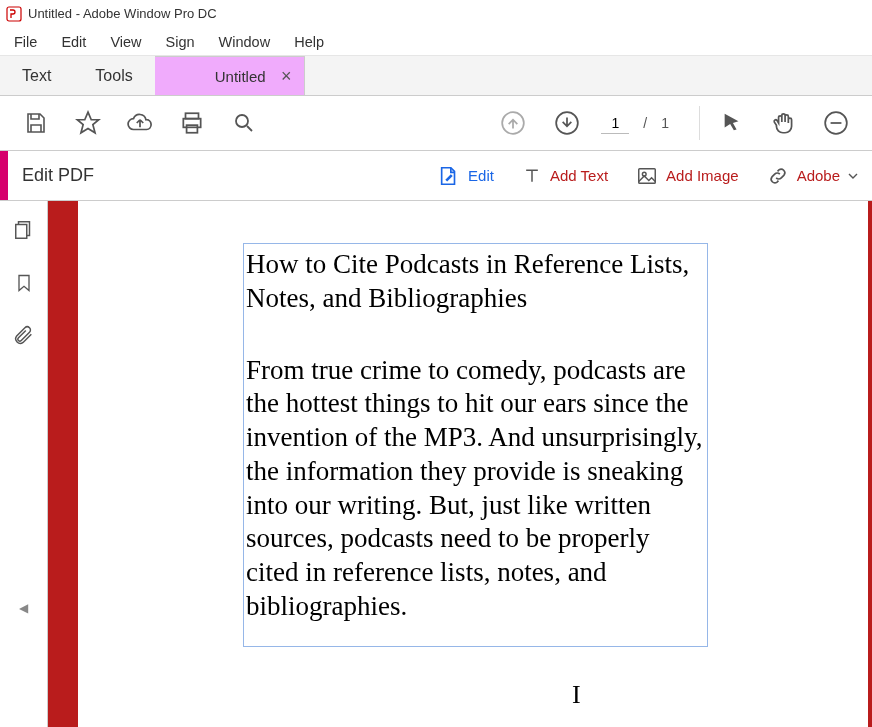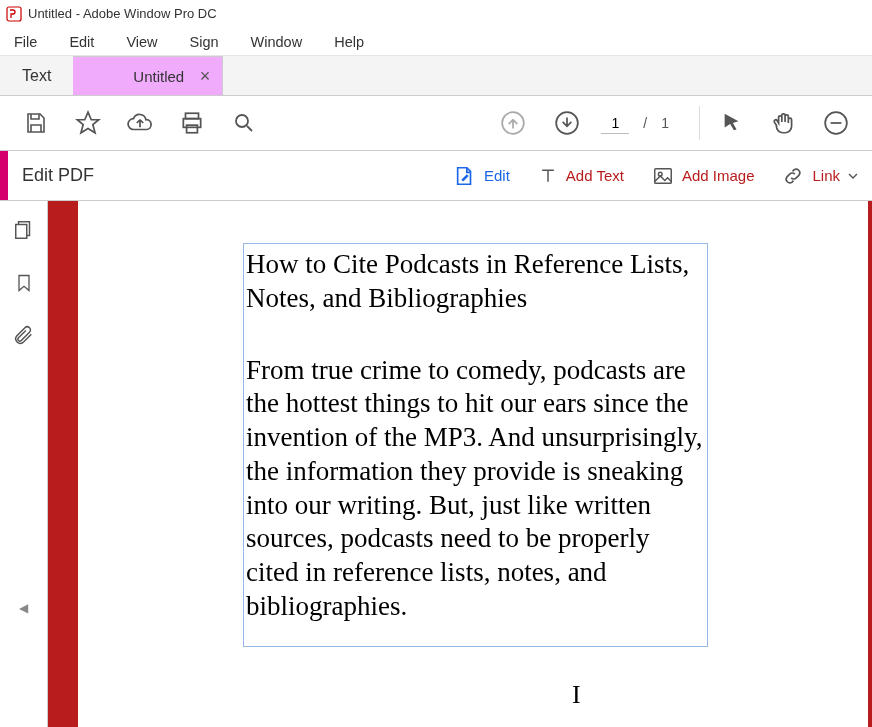--- a/index.html
+++ b/index.html
@@ -1,20 +1,20 @@
 <!DOCTYPE html>
 <html><head>
 <meta charset="utf-8">
 <style>
 * { margin: 0; padding: 0; box-sizing: border-box; }
 body { font-family: "Segoe UI", Arial, sans-serif; font-size: 13px; background: #fff; color: #333; overflow: hidden; width: 872px; height: 727px; }
 .titlebar { height: 28px; display: flex; align-items: center; padding-left: 6px; background: #fff; border-bottom: 1px solid #fff; }
 .titlebar svg { margin-right: 6px; }
 .titlebar-text { font-size: 13px; color: #333; }
-.menubar { height: 28px; display: flex; align-items: center; padding-left: 4px; gap: 12px; background: #fff; border-bottom: 1px solid #e6e6e6; }
+.menubar { height: 28px; display: flex; align-items: center; padding-left: 4px; gap: 4px; background: #fff; border-bottom: 1px solid #e6e6e6; }
 .menubar .mi { padding: 4px 10px; font-size: 14.5px; color: #333; cursor: default; }
 .tabrow { height: 40px; display: flex; align-items: stretch; background: #f4f4f4; border-bottom: 1px solid #ccc; }
 .tabrow .htab { padding: 0 22px; display: flex; align-items: center; font-size: 16px; color: #333; }
 .tabrow .doctab { display: flex; align-items: center; background: #f0abfc; border-top: 1px solid #ccc; border-right: 1px solid #ccc; position: relative; padding: 0 38px 0 60px; }
 .doctab-label { font-size: 15px; }
 .doctab-close { position: absolute; right: 12px; font-size: 18px; color: #555; cursor: pointer; }
 .toolbar { height: 55px; display: flex; align-items: center; background: #fff; border-bottom: 1px solid #ccc; padding: 0 16px; }
 .toolbar .iconbtn { width: 40px; height: 40px; display: flex; align-items: center; justify-content: center; margin-right: 12px; color: #555; }
 .toolbar .spacer { flex: 1; }
 .toolbar .pagenav { display: flex; align-items: center; gap: 14px; margin-right: 18px; }
@@ -59,20 +59,23 @@
   <span class="mi">View</span>
   <span class="mi">Sign</span>
   <span class="mi">Window</span>
   <span class="mi">Help</span>
 </div>
 
 <div class="tabrow">
   <div class="htab">
       <span>Text</span>
     </div>
+  <div class="htab">
+      <span>Tools</span>
+    </div>
   <div class="doctab">
     <span class="doctab-label">Untitled</span>
     <span class="doctab-close">×</span>
   </div>
 </div>
 
 <div class="toolbar">
   <span class="iconbtn">
     <svg width="24" height="24" viewBox="0 0 24 24" fill="none" stroke="#555" stroke-width="1.6">
         <path d="M4 3h12l4 4v14H4z"></path>
@@ -163,21 +166,21 @@
         <rect x="3" y="4" width="18" height="16" rx="1"></rect>
         <circle cx="9" cy="10" r="2"></circle>
         <path d="M3 18l6-6 5 5 3-3 4 4"></path>
       </svg>
     <span>Add Image</span>
   </div>
   <div class="action">
     <svg width="22" height="22" viewBox="0 0 24 24" fill="none" stroke="#555" stroke-width="1.8">
         <path d="M10 14a4 4 0 005.6 0l3-3a4 4 0 00-5.6-5.6l-1.5 1.5M14 10a4 4 0 00-5.6 0l-3 3a4 4 0 005.6 5.6l1.5-1.5"></path>
       </svg>
-    <span>Link</span>
+    <span>Adobe</span>
     <svg width="10" height="10" viewBox="0 0 10 10">
         <path d="M1 3l4 4 4-4" fill="none" stroke="#555" stroke-width="1.4"></path>
       </svg>
   </div>
 </div>
 
 <div class="workspace">
   <div class="leftrail">
     <span class="railicon">
       <svg width="22" height="22" viewBox="0 0 24 24" fill="none" stroke="#555" stroke-width="1.6">

